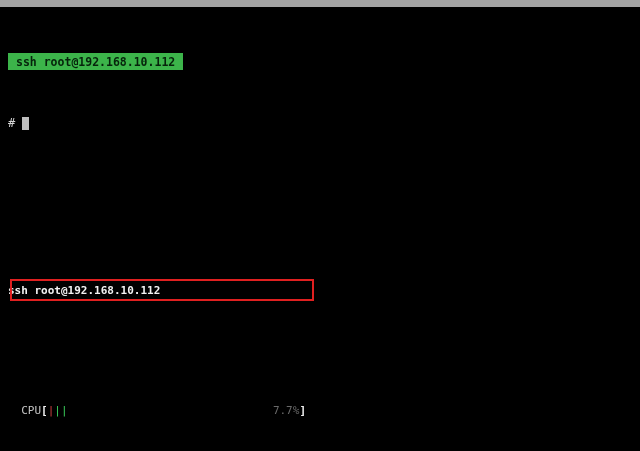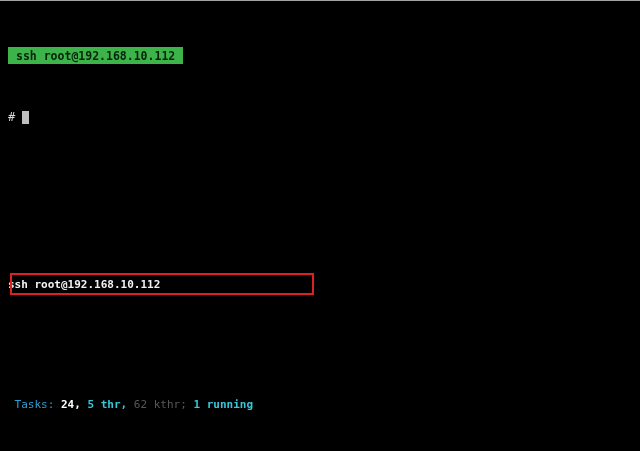--- a/index.html
+++ b/index.html
@@ -2,21 +2,21 @@
 <html><head>
 <meta charset="utf-8">
 <style>
   * { box-sizing: border-box; margin: 0; padding: 0; }
   html,body { width: 640px; height: 451px; background: #000; }
   body { font-family: "DejaVu Sans Mono", "Liberation Mono", monospace; }
 
   #screen {
     position: relative; width: 640px; height: 451px;
     background: #000; overflow: hidden;
-    border-top: 1px solid #a3a3a3;
+    border-top: 7px solid #a3a3a3;
     white-space: pre;
   }
 
   
   .pane-top { position: absolute; top: 8px; left: 8px; right: 8px; }
   .statusbar { display: flex; justify-content: space-between; align-items: stretch; height: 17px; font-size: 11.5px; }
   .tab-green { background: #3cb44a; color: #06230b; font-weight: bold; padding: 2px 8px; }
   .scroll-ind { color: #e9e9e9; font-weight: bold; padding: 2px 4px; }
   .promptline { margin-top: 8px; color: #d6d6d6; font-size: 12px; display: flex; align-items: center; height: 14px; }
   .cursor { display: inline-block; width: 7px; height: 13px; background: #bfbfbf; margin-left: 7px; }
@@ -69,21 +69,21 @@
   </div>
 
   
   <div class="pane-bottom">
 
     <div class="line ptitle">ssh root@192.168.10.112</div>
     <div class="line"></div>
 
     
     <div class="line">
-      <span class="stats"><span class="slabel">Tasks: </span><span class="sbold">24, </span><span class="scyan">5 thr, </span><span class="sdim">62 kthr; </span><span class="scyan">1 running</span></span>
+      <span class="meterbox"><span class="ind"></span><span class="mlabel">CPU</span><span class="brk">[</span><span class="minner"><span class="bars"><span class="bar-r">|</span><span class="bar-g">||</span></span><span class="mval">7.7%</span></span><span class="brk">]</span></span>
     </div>
 
     
     
 
     
     
 
     
 

